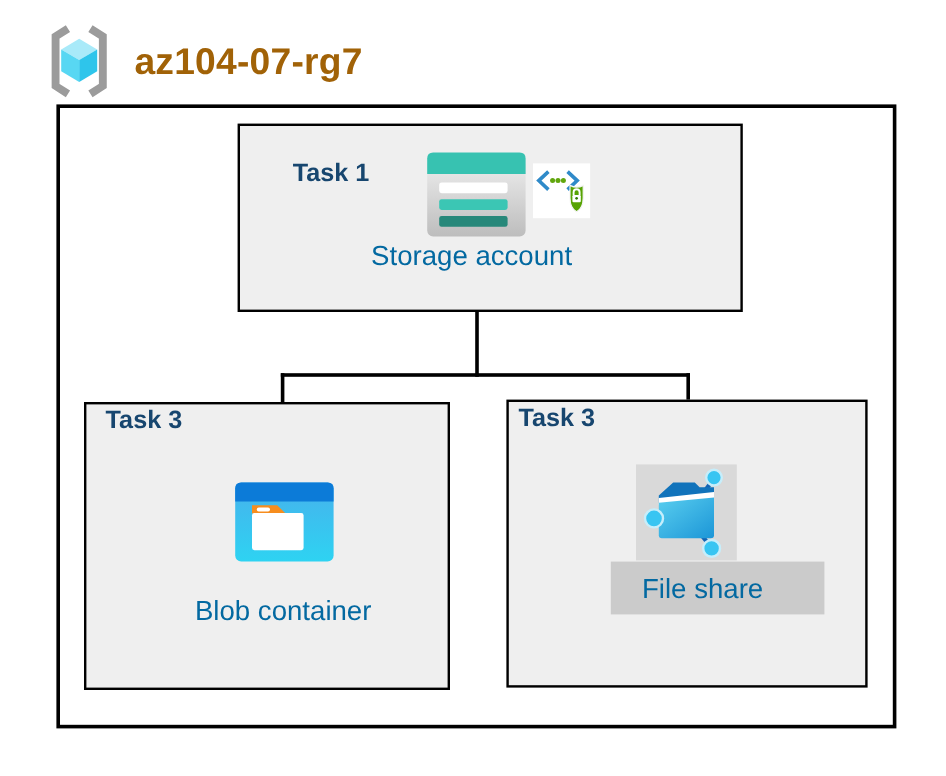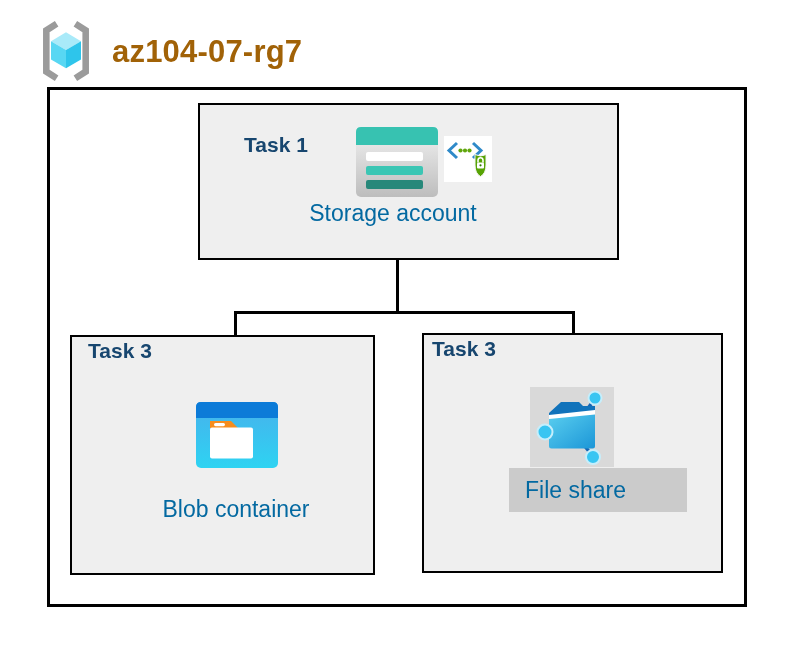--- a/index.html
+++ b/index.html
@@ -13,21 +13,21 @@
   
   .frame{box-sizing:border-box;background:#ffffff;border:3px solid #000;}
   .task-box{box-sizing:border-box;background:#EFEFEF;border:2px solid #000;}
   .task-label{font-size:21px;font-weight:bold;color:#17466F;}
   .res-label{font-size:23px;font-weight:normal;color:#0369a1;white-space:nowrap;}
   
   .conn{background:#000;}
   
   #fs-icon-block{left:530px;top:387px;width:84px;height:80px;background:#D9D9D9;}
   #fs-label-band{left:509px;top:468px;width:178px;height:44px;background:#CBCBCB;}
-  #fs-label-band .res-label{line-height:44px;padding-left:16px;display:block;}
+  #fs-label-band .res-label{line-height:44px;padding-left:26px;display:block;}
   .centered{text-align:center;}
 </style>
 </head>
 <body>
 
 <div id="stage">
 
   <svg class="abs" style="left:36px;top:18px;" width="60" height="66" viewBox="0 0 64 68">
     <path d="M22,5 L11,12 L11,56 L22,63" fill="none" stroke="#9B9B9B" stroke-width="7"></path>
     <path d="M42,5 L53,12 L53,56 L42,63" fill="none" stroke="#9B9B9B" stroke-width="7"></path>

